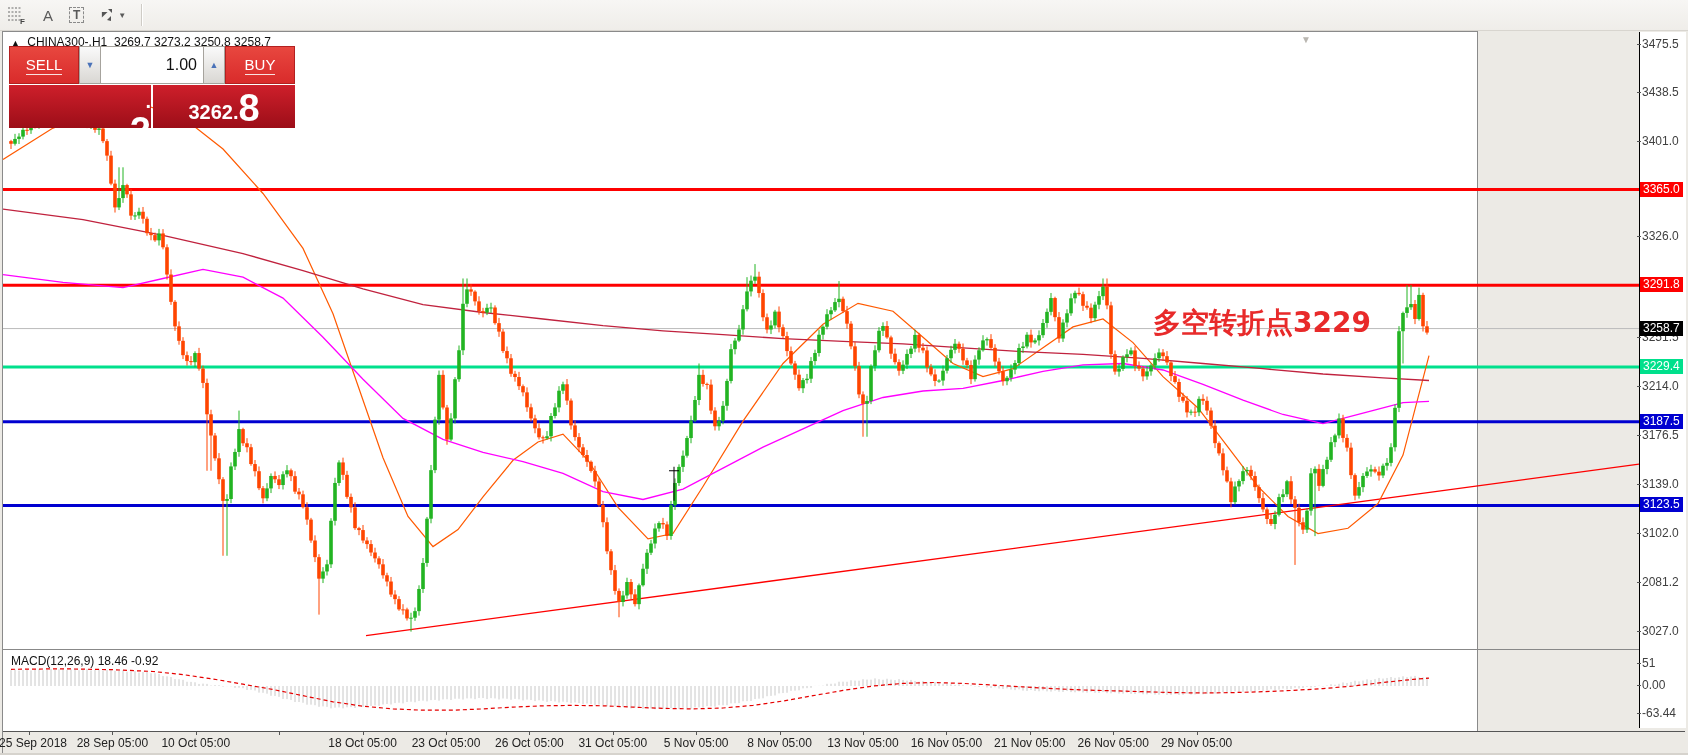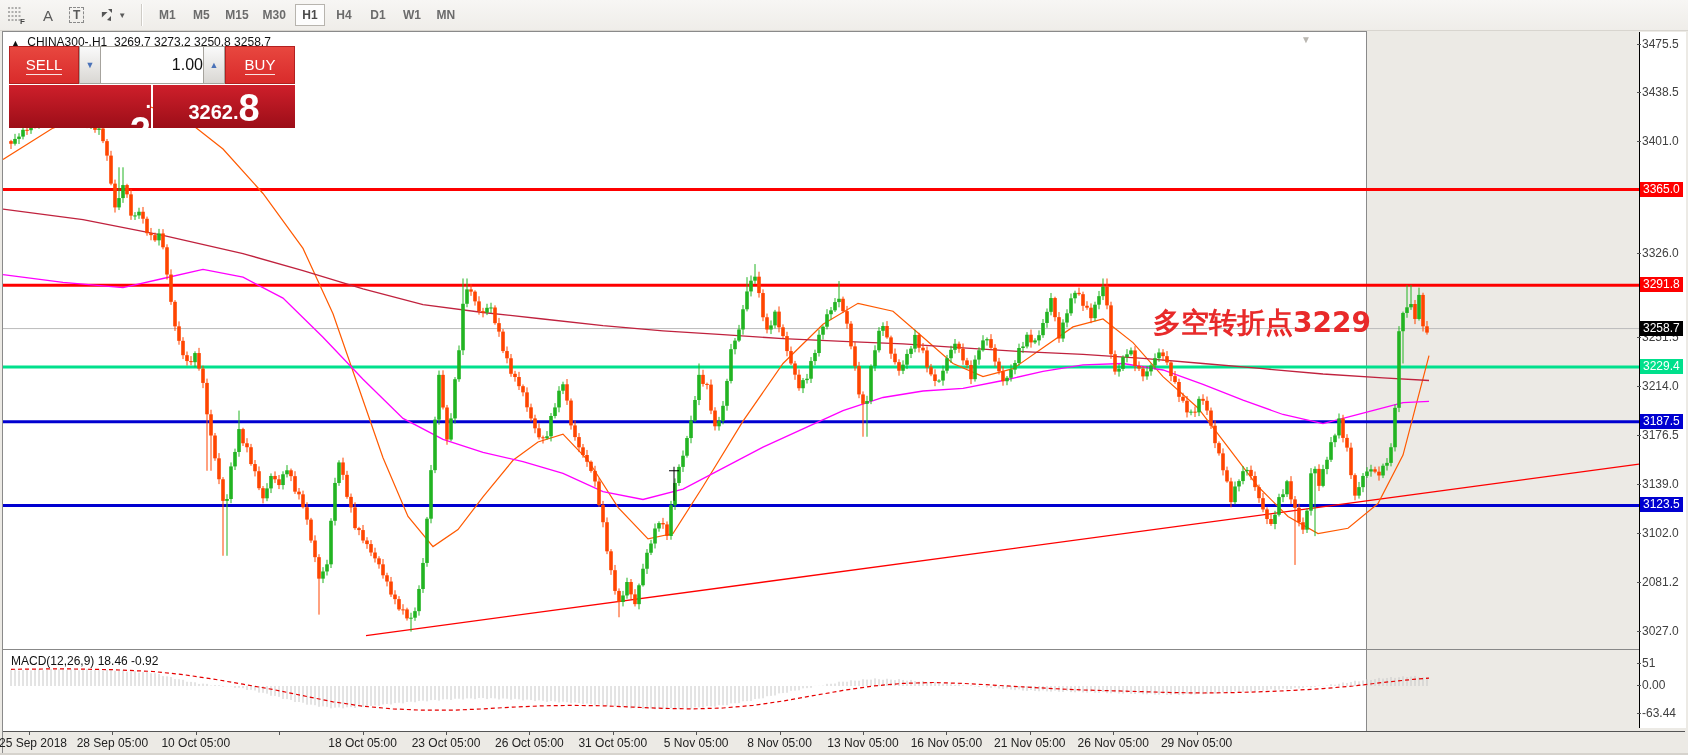--- a/index.html
+++ b/index.html
@@ -12,21 +12,21 @@
   .toolbtn{height:24px;min-width:26px;margin:0 1px;display:flex;align-items:center;justify-content:center;
            color:#5A5A5A;font-size:12px;font-weight:bold;border:1px solid transparent;border-radius:2px;
            padding:0 5px;box-sizing:border-box;}
   .toolbtn svg{display:block;}
   .tf-btn{height:22px;min-width:30px;margin:0 2px;display:flex;align-items:center;justify-content:center;
           color:#6B6B6B;font-size:12px;font-weight:bold;border:1px solid transparent;padding:0 4px;box-sizing:border-box;}
   .tf-btn.active{background:#FDFDFD;border:1px solid #B7B4AE;color:#4A4A4A;}
   .tb-sep{width:1px;height:22px;background:#CFCCc6;margin:0 8px;box-shadow:1px 0 0 #FFF;}
   .caret{font-size:8px;color:#5A5A5A;margin-left:4px;}
   
-  .chartwin{position:absolute;left:2px;top:31px;width:1365px;height:722px;
+  .chartwin{position:absolute;left:2px;top:31px;width:1476px;height:722px;
             background:#FFFFFF;border:1px solid #8A8A8A;box-sizing:border-box;}
   #mainsvg,#macdsvg{position:absolute;left:0;top:0;}
   .symbol-header{position:absolute;left:8px;top:3px;font-size:12px;color:#111;white-space:nowrap;z-index:20;}
   .symbol-header .tri{font-size:9px;margin-right:4px;}
   .autoscroll-tri{position:absolute;left:1298px;top:2px;color:#B9B6B0;font-size:10px;z-index:5;}
   
   .axis-right{position:absolute;left:1636px;top:0px;width:46px;height:696px;background:#FFF;border-left:1px solid #000;}
   .ptick{position:absolute;left:2px;font-size:12px;color:#404040;white-space:nowrap;}
   .ptick:before{content:"";position:absolute;left:-5px;top:7px;width:4px;height:1px;background:#555;}
   .plabel{position:absolute;left:0px;font-size:12px;color:#FFF;padding:0 3px 1px 3px;white-space:nowrap;z-index:6;}
@@ -42,21 +42,21 @@
   .ocp-row1{position:absolute;left:0;top:0;width:100%;height:38px;display:flex;}
   .btn-sell,.btn-buy{width:70px;height:38px;background:linear-gradient(#E8473F,#D92B2B);
       color:#FFF;font-size:15px;display:flex;align-items:center;justify-content:center;
       border:1px solid #B32020;box-sizing:border-box;}
   .btn-sell span,.btn-buy span{border-bottom:1px solid rgba(255,255,255,.85);padding-bottom:1px;}
   .spin{width:22px;height:38px;background:linear-gradient(#FAFAFA,#D9D7D3);border:1px solid #A6A39D;
         box-sizing:border-box;display:flex;align-items:center;justify-content:center;
         color:#4A72B8;font-size:9px;}
   .vol-field{flex:1;height:38px;background:#FFF;border-top:1px solid #A6A39D;border-bottom:1px solid #A6A39D;
         box-sizing:border-box;display:flex;align-items:center;justify-content:flex-end;
-        font-size:16px;color:#111;padding-right:0;}
+        font-size:16px;color:#111;padding-right:6px;}
   .ocp-row2{position:absolute;left:0;top:39px;width:100%;height:43px;display:flex;}
   .bigprice{flex:1;background:linear-gradient(#CE1F2B,#9C0E18);color:#FFF;display:flex;
       align-items:flex-end;justify-content:center;padding-bottom:3px;box-sizing:border-box;}
   .bigprice.first{margin-right:2px;flex-direction:column;}
   .bp-main{font-size:20px;font-weight:bold;line-height:26px;}
   .bp-dot{font-size:20px;font-weight:bold;line-height:26px;}
   .bp-big{font-size:38px;font-weight:bold;line-height:34px;}
   .bottom-strip{position:absolute;left:0;top:753px;width:1688px;height:2px;background:#D6D3CD;}
 </style>
 </head>
@@ -80,31 +80,20 @@
   </div>
   <div class="toolbtn">
     <svg width="16" height="16" viewBox="0 0 16 16">
       <path d="M3 7 L7 3 L7 11 Z" fill="#555" transform="rotate(45 6 7)"></path>
       <path d="M9 13 L13 9 L13 14 Z" fill="#555"></path>
       <path d="M10 2 L14 2 L14 6 Z" fill="#555"></path>
     </svg>
     <span class="caret">▼</span>
   </div>
   <div class="tb-sep"></div>
-  <div id="tf-container" style="display:flex;">
-      <div class="tf-btn">M1</div>
-      <div class="tf-btn">M5</div>
-      <div class="tf-btn">M15</div>
-      <div class="tf-btn">M30</div>
-      <div class="tf-btn active">H1</div>
-      <div class="tf-btn">H4</div>
-      <div class="tf-btn">D1</div>
-      <div class="tf-btn">W1</div>
-      <div class="tf-btn">MN</div>
-    </div>
 </div>
 
 <div class="chartwin">
   <svg id="mainsvg" width="1636" height="666">
       <line x1="0" y1="296.57440000000025" x2="1636" y2="296.57440000000025" stroke="#BBBBBB" stroke-width="1"></line>
       <line x1="0" y1="157.534" x2="1636" y2="157.534" stroke="#FE0000" stroke-width="3"></line>
       <line x1="0" y1="253.27959999999976" x2="1636" y2="253.27959999999976" stroke="#FE0000" stroke-width="3"></line>
       <line x1="0" y1="334.8987999999999" x2="1636" y2="334.8987999999999" stroke="#00E08C" stroke-width="3"></line>
       <line x1="0" y1="389.704" x2="1636" y2="389.704" stroke="#0000D0" stroke-width="3"></line>
       <line x1="0" y1="473.416" x2="1636" y2="473.416" stroke="#0000D0" stroke-width="3"></line>
@@ -1196,21 +1185,21 @@
   <div class="autoscroll-tri">▼</div>
 
   <div class="macd-label">MACD(12,26,9) 18.46 -0.92</div>
 
   <div class="annotation" id="annotation" style="left: 1150px; top: 272px; font-size: 28px; color: rgb(232, 42, 42);">多空转折点3229</div>
 
   <div class="axis-right" id="axis-right">
       <div class="ptick" style="top: 5px;">3475.5</div>
       <div class="ptick" style="top: 53.396px;">3438.5</div>
       <div class="ptick" style="top: 102.446px;">3401.0</div>
-      <div class="ptick" style="top: 214px;">3326.0</div>
+      <div class="ptick" style="top: 197px;">3326.0</div>
       <div class="ptick" style="top: 297.992px;">3251.5</div>
       <div class="ptick" style="top: 347.042px;">3214.0</div>
       <div class="ptick" style="top: 396.092px;">3176.5</div>
       <div class="ptick" style="top: 445.142px;">3139.0</div>
       <div class="ptick" style="top: 493.538px;">3102.0</div>
       <div class="ptick" style="top: 542.588px;">2081.2</div>
       <div class="ptick" style="top: 591.638px;">3027.0</div>
       <div class="plabel" style="top: 149.534px; background: rgb(254, 0, 0); color: rgb(255, 255, 255);">3365.0</div>
       <div class="plabel" style="top: 245.28px; background: rgb(254, 0, 0); color: rgb(255, 255, 255);">3291.8</div>
       <div class="plabel" style="top: 288.574px; background: rgb(0, 0, 0); color: rgb(255, 255, 255);">3258.7</div>

